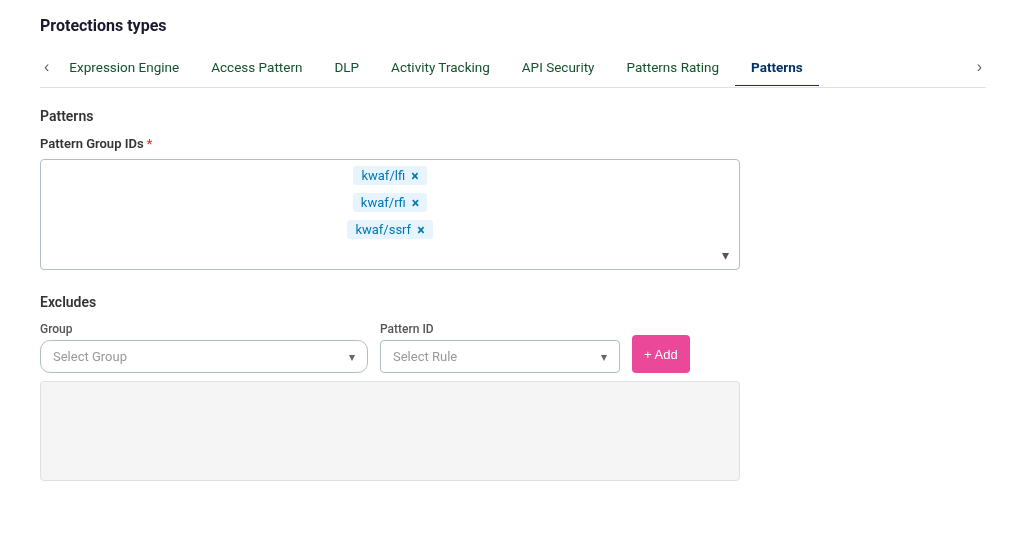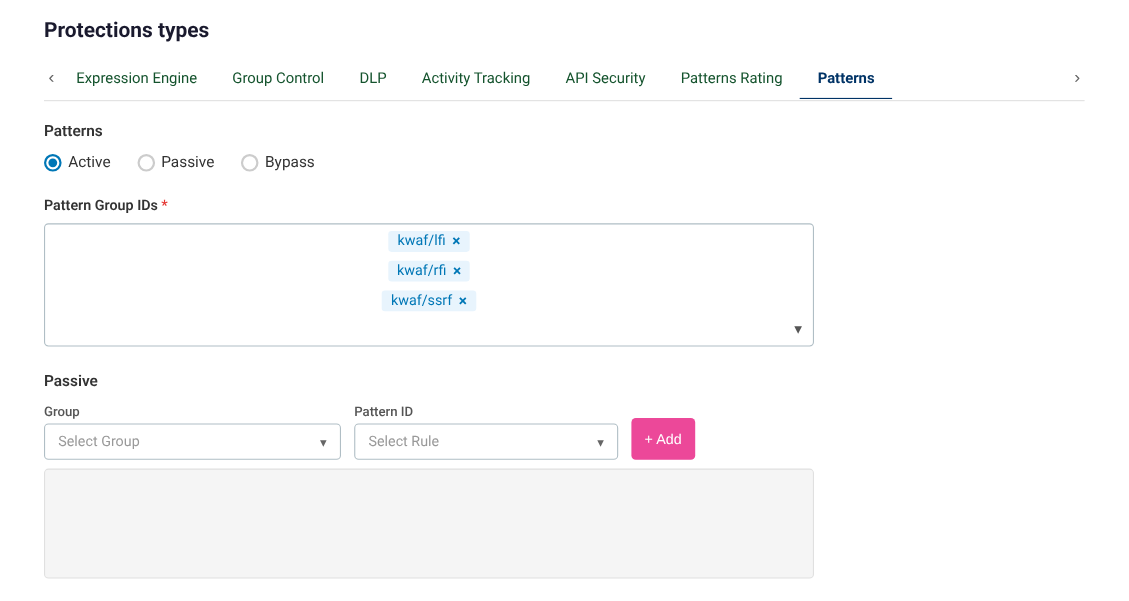--- a/index.html
+++ b/index.html
@@ -9,21 +9,21 @@
       color: #333;
       font-size: 14px;
     }
     .container {
       width: 1026px;
       min-height: 546px;
       padding: 16px 40px;
       background: #fff;
     }
     .page-title {
-      font-size: 19px;
+      font-size: 16px;
       font-weight: 700;
       color: #1a1a2e;
       margin-bottom: 12px;
     }
     .tabs-wrapper {
       display: flex;
       align-items: center;
       border-bottom: 1px solid #e0e0e0;
       margin-bottom: 20px;
       position: relative;
@@ -176,21 +176,22 @@
       border-radius: 4px;
       padding: 8px 12px;
       background: #fff;
       cursor: pointer;
       font-size: 13px;
       color: #999;
       gap: 8px;
       justify-content: space-between;
     }
     .select-dropdown.group {
-      width: 270px;
+      width: 328px;
+      border-radius: 10px;
     }
     .select-dropdown.rule {
       width: 240px;
     }
     .chevron-down {
       color: #666;
       font-size: 12px;
     }
     .add-btn {
       display: flex;
@@ -222,48 +223,34 @@
 <div class="container">
 
   <div class="page-title">Protections types</div>
 
   <div class="tabs-wrapper">
     <button class="tab-arrow">
       <span>‹</span>
     </button>
     <div class="tabs-list">
       <div class="tab-item">Expression Engine</div>
-      <div class="tab-item">Group Control</div>
+      <div class="tab-item">Access Pattern</div>
       <div class="tab-item">DLP</div>
       <div class="tab-item">Activity Tracking</div>
       <div class="tab-item">API Security</div>
       <div class="tab-item">Patterns Rating</div>
       <div class="tab-item active">Patterns</div>
     </div>
     <button class="tab-arrow">
       <span>›</span>
     </button>
   </div>
 
   <div class="section-title">Patterns</div>
 
-  <div class="radio-group">
-    <label class="radio-label">
-      <div class="radio-circle checked"></div>
-      <span>Active</span>
-    </label>
-    <label class="radio-label">
-      <div class="radio-circle"></div>
-      <span>Passive</span>
-    </label>
-    <label class="radio-label">
-      <div class="radio-circle"></div>
-      <span>Bypass</span>
-    </label>
-  </div>
 
   <div class="field-label">
     <span>Pattern Group IDs</span><span class="required-star">*</span>
   </div>
   <div class="tags-input">
     <div class="tag">
       <span>kwaf/lfi</span>
       <span class="tag-remove">×</span>
     </div>
     <div class="tag">
@@ -271,21 +258,21 @@
       <span class="tag-remove">×</span>
     </div>
     <div class="tag">
       <span>kwaf/ssrf</span>
       <span class="tag-remove">×</span>
     </div>
     <span class="tags-dropdown-btn">▾</span>
   </div>
 
   <div class="excludes-section">
-    <div class="excludes-title">Passive</div>
+    <div class="excludes-title">Excludes</div>
 
     <div class="excludes-row">
 
       <div class="exclude-col">
         <div class="exclude-col-label">Group</div>
         <div class="select-dropdown group">
           <span>Select Group</span>
           <span class="chevron-down">▾</span>
         </div>
       </div>

